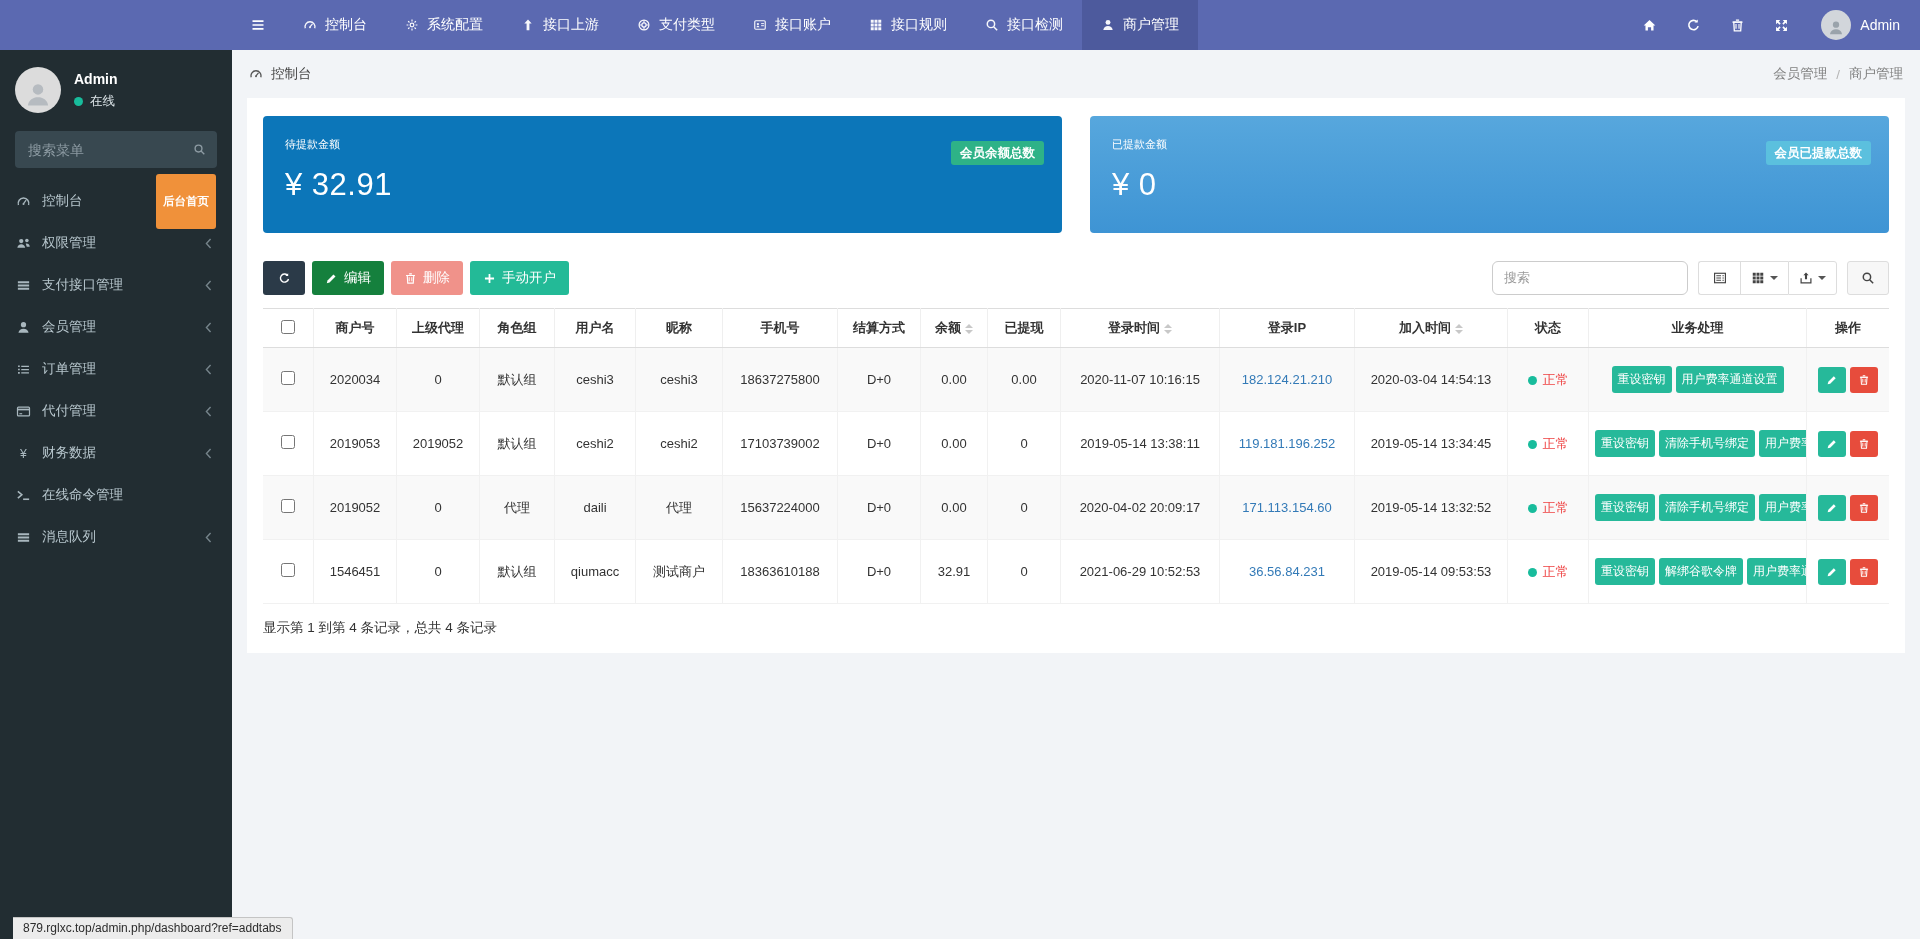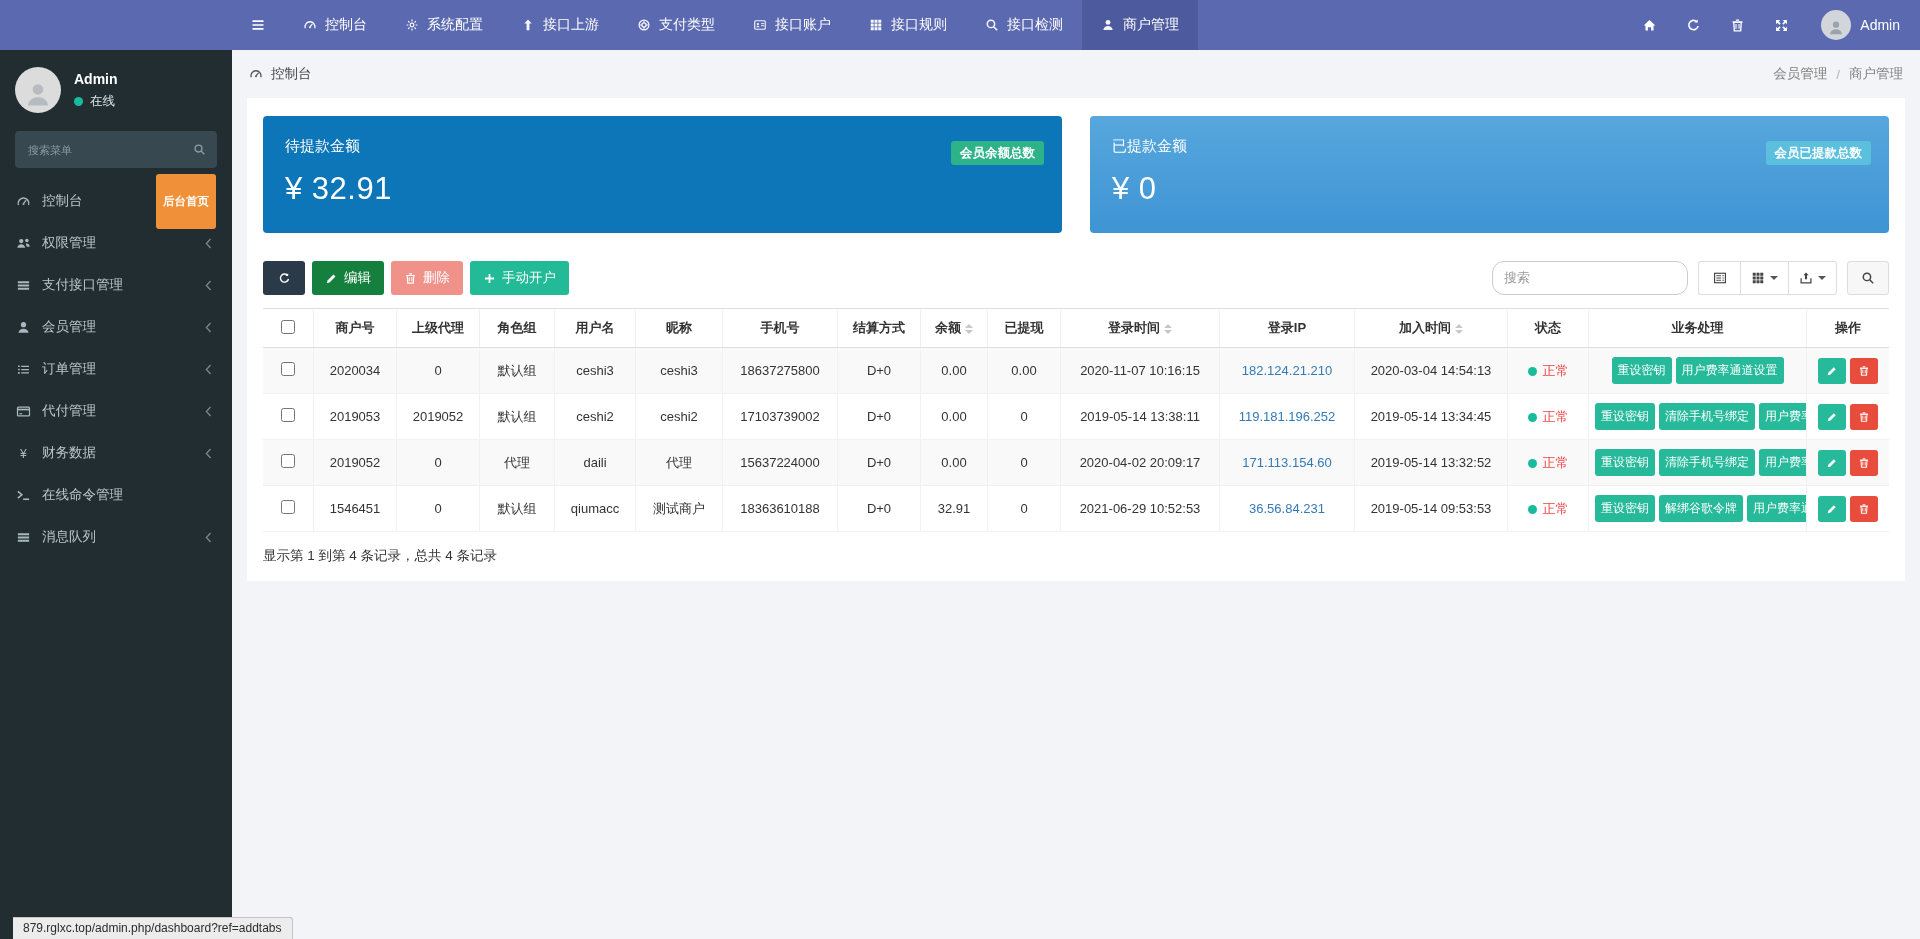--- a/index.html
+++ b/index.html
@@ -31,21 +31,21 @@
 
   
   aside.sidebar{position:absolute;top:50px;left:0;bottom:0;width:232px;background:#222d32;color:#b8c7ce;z-index:5}
   .user-panel{display:flex;gap:13px;padding:17px 15px 14px;align-items:center}
   .avatar-lg{width:46px;height:46px;border-radius:50%;background:#dcdcdc;display:flex;align-items:center;justify-content:center;overflow:hidden;flex:none}
   .avatar-lg .ic{width:30px;height:30px;color:#b6bbc0;margin-top:10px}
   .user-name{color:#fff;font-weight:bold;font-size:14px}
   .user-status{font-size:12.5px;color:#dde5e9;display:flex;align-items:center;gap:7px;margin-top:6px}
   .dot{width:9px;height:9px;border-radius:50%;background:#18bc9c;display:inline-block;flex:none}
   .side-search{margin:4px 15px 12px;background:#384850;border-radius:4px;display:flex;align-items:center;padding:0 11px;height:37px}
-  .side-search input{flex:1;background:none;border:0;color:#eee;font-size:11px;outline:none;min-width:0}
+  .side-search input{flex:1;background:none;border:0;color:#eee;font-size:14px;outline:none;min-width:0}
   .side-search input::placeholder{color:#8d9ba3}
   .side-search .ic{color:#8d9ba3;width:13px;height:13px}
   ul.side-menu{list-style:none;margin:4px 0 0;padding:0}
   .side-item{display:flex;align-items:center;gap:11px;padding:0 16px;height:42px;color:#b8c7ce;font-size:13.5px;cursor:pointer}
   .side-item .ic{width:15px;height:15px;opacity:.9}
   .side-item .lbl{flex:1}
   .side-badge{background:#f0913a;color:#fff;font-size:11.5px;padding:20px 7px;border-radius:3px;font-weight:bold}
   .chev{color:#7f8e95;width:11px;height:11px}
 
   
@@ -55,37 +55,37 @@
   .bc-left .ic{width:14px;height:14px;color:#555}
   .bc-right{color:#808080;display:flex;gap:9px;align-items:center}
   .bc-right .sep{color:#b5b5b5}
   .panel{background:#fff;margin:0 15px 15px;padding:16px;min-height:466px;box-sizing:border-box}
 
   
   .cards{display:flex;gap:28px;margin:2px 0 28px}
   .card{flex:1;height:117px;border-radius:4px;padding:21px 22px;box-sizing:border-box;position:relative;color:#fff}
   .card-0{background:#0c76b9}
   .card-1{background:linear-gradient(180deg,#57a7dd,#3e94d4)}
-  .card-label{font-size:15px}
+  .card-label{font-size:11px}
   .card-value{font-size:31px;margin-top:15px;letter-spacing:.5px}
   .card-badge{position:absolute;right:18px;top:25px;font-size:12.5px;padding:3.5px 9px;border-radius:3px;font-weight:bold;color:#fff}
   .card-0 .card-badge{background:#2eb287}
   .card-1 .card-badge{background:#5bc0de}
 
   
   .toolbar{display:flex;justify-content:space-between;align-items:center;margin-bottom:13px}
   .tb-left{display:flex;gap:7px}
   .btn{height:34px;border:0;border-radius:3px;color:#fff;font-size:13.5px;display:inline-flex;align-items:center;gap:6px;padding:0 13px;cursor:pointer;font-family:inherit}
   .btn .ic{width:13px;height:13px}
   .btn-refresh{background:#2b3a48;width:42px;justify-content:center;padding:0}
   .btn-edit{background:#15803d}
   .btn-del{background:#f0928a}
   .btn-add{background:#23ba97}
   .tb-right{display:flex;align-items:center;gap:10px}
-  .tb-search{width:172px;height:32px;border:1px solid #ccc;border-radius:12px;padding:0 11px;font-size:13px;color:#b91c1c;outline:none;font-family:Liberation Mono, monospace}
+  .tb-search{width:172px;height:32px;border:1px solid #ccc;border-radius:6px;padding:0 11px;font-size:13px;color:#b91c1c;outline:none;font-family:Liberation Mono, monospace}
   .tb-search::placeholder{color:#999}
   .btn-group{display:flex}
   .btn-light{height:34px;min-width:42px;background:#fff;border:1px solid #ddd;color:#444;display:inline-flex;align-items:center;justify-content:center;gap:5px;padding:0 10px;cursor:pointer}
   .btn-group .btn-light{border-right-width:0}
   .btn-group .btn-light:first-child{border-radius:3px 0 0 3px}
   .btn-group .btn-light:last-child{border-right-width:1px;border-radius:0 3px 3px 0}
   .btn-light .ic{width:14px;height:14px}
   .btn-search-single{border-radius:3px;background:#f7f7f7}
   .caret{width:0;height:0;border-left:4px solid transparent;border-right:4px solid transparent;border-top:4px solid #555;display:inline-block}
 
@@ -96,21 +96,21 @@
   .grid th:last-child,.grid td:last-child{border-right:0}
   .grid td{padding:8px 4px;border:1px solid #f1f1f1;text-align:center;vertical-align:middle;white-space:nowrap;overflow:hidden}
   .grid tbody tr:nth-child(odd){background:#f9f9f9}
   .grid .c1{width:42px}.grid .c2{width:74px}.grid .c3{width:74px}.grid .c4{width:66px}
   .grid .c5{width:72px}.grid .c6{width:78px}.grid .c7{width:106px}.grid .c8{width:74px}
   .grid .c9{width:58px}.grid .c10{width:64px}.grid .c11{width:150px}.grid .c12{width:126px}
   .grid .c13{width:144px}.grid .c14{width:72px}.grid .c16{width:74px}
   .ip-link{color:#337ab7;text-decoration:none;cursor:pointer}
   .st-ok{color:#ef4444}
   .st-dot{display:inline-block;width:9px;height:9px;border-radius:50%;background:#18bc9c;margin-right:6px;vertical-align:-1px}
-  .act-btn{background:#26b99a;color:#fff;border:0;border-radius:3px;font-size:12px;padding:5px 6px;margin:1px 2px;cursor:pointer;white-space:nowrap;font-family:inherit}
+  .act-btn{background:#26b99a;color:#fff;border:0;border-radius:3px;font-size:12px;padding:5px 6px;margin:10px 2px;cursor:pointer;white-space:nowrap;font-family:inherit}
   .op{width:28px;height:26px;border:0;border-radius:3px;color:#fff;margin:0 2px;cursor:pointer;display:inline-flex;align-items:center;justify-content:center}
   .op.edit{background:#26b99a}
   .op.del{background:#e74c3c}
   .op .ic{width:12px;height:12px}
   .sorter{display:inline-block;margin-left:4px;vertical-align:middle}
   .sorter i{display:block;width:0;height:0;border-left:4px solid transparent;border-right:4px solid transparent}
   .sorter .up{border-bottom:4px solid #c8c8c8;margin-bottom:2px}
   .sorter .down{border-top:4px solid #c8c8c8}
   .grid input[type=checkbox]{width:14px;height:14px;margin:0;cursor:pointer}
 

